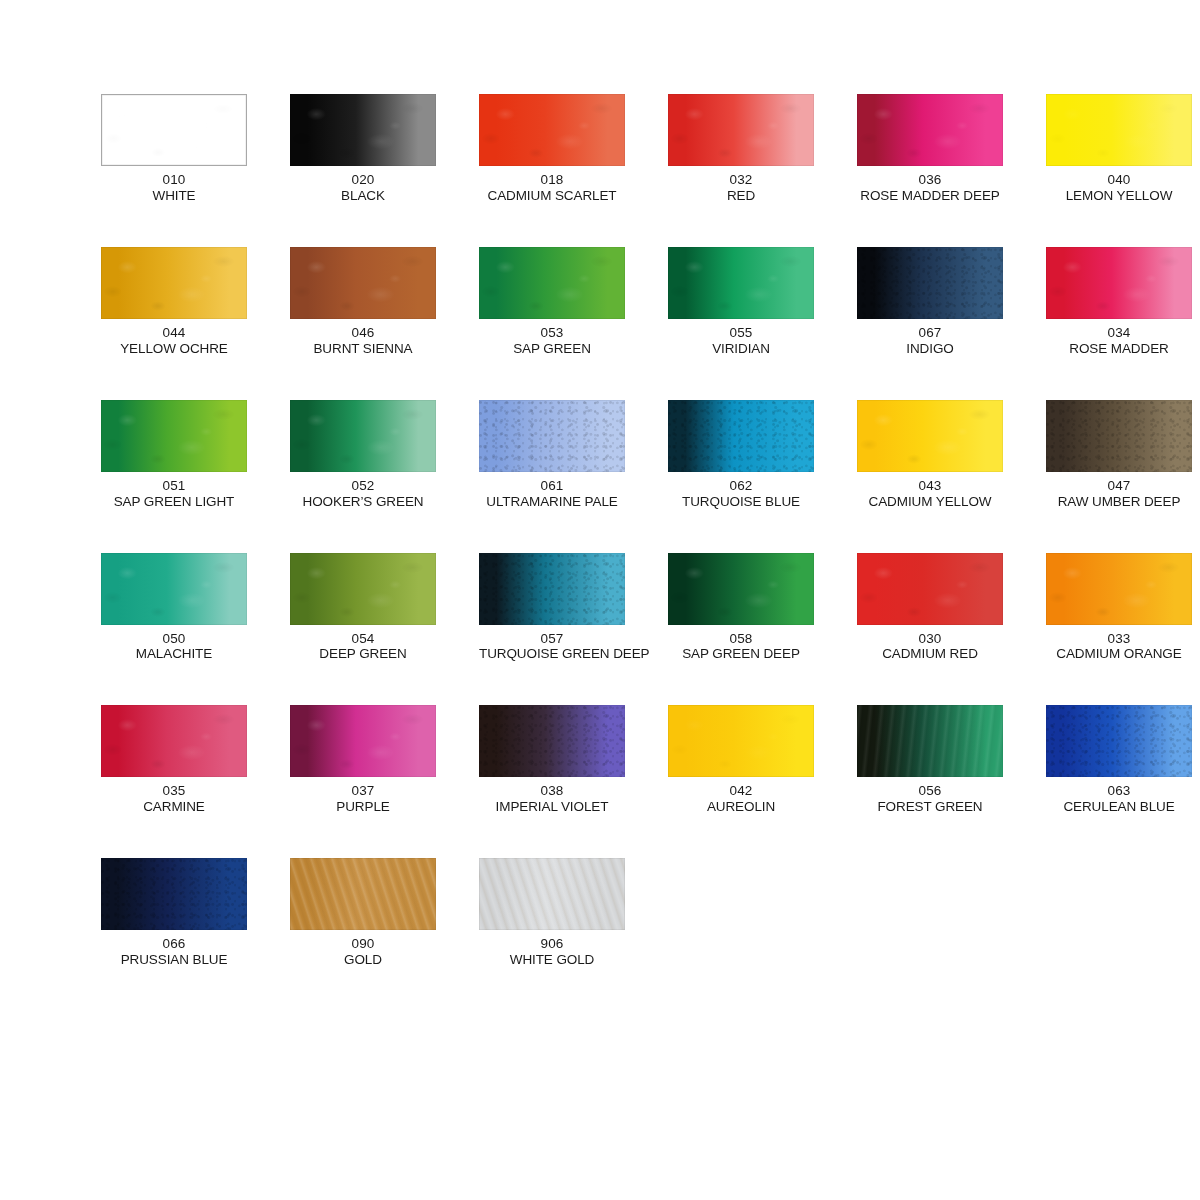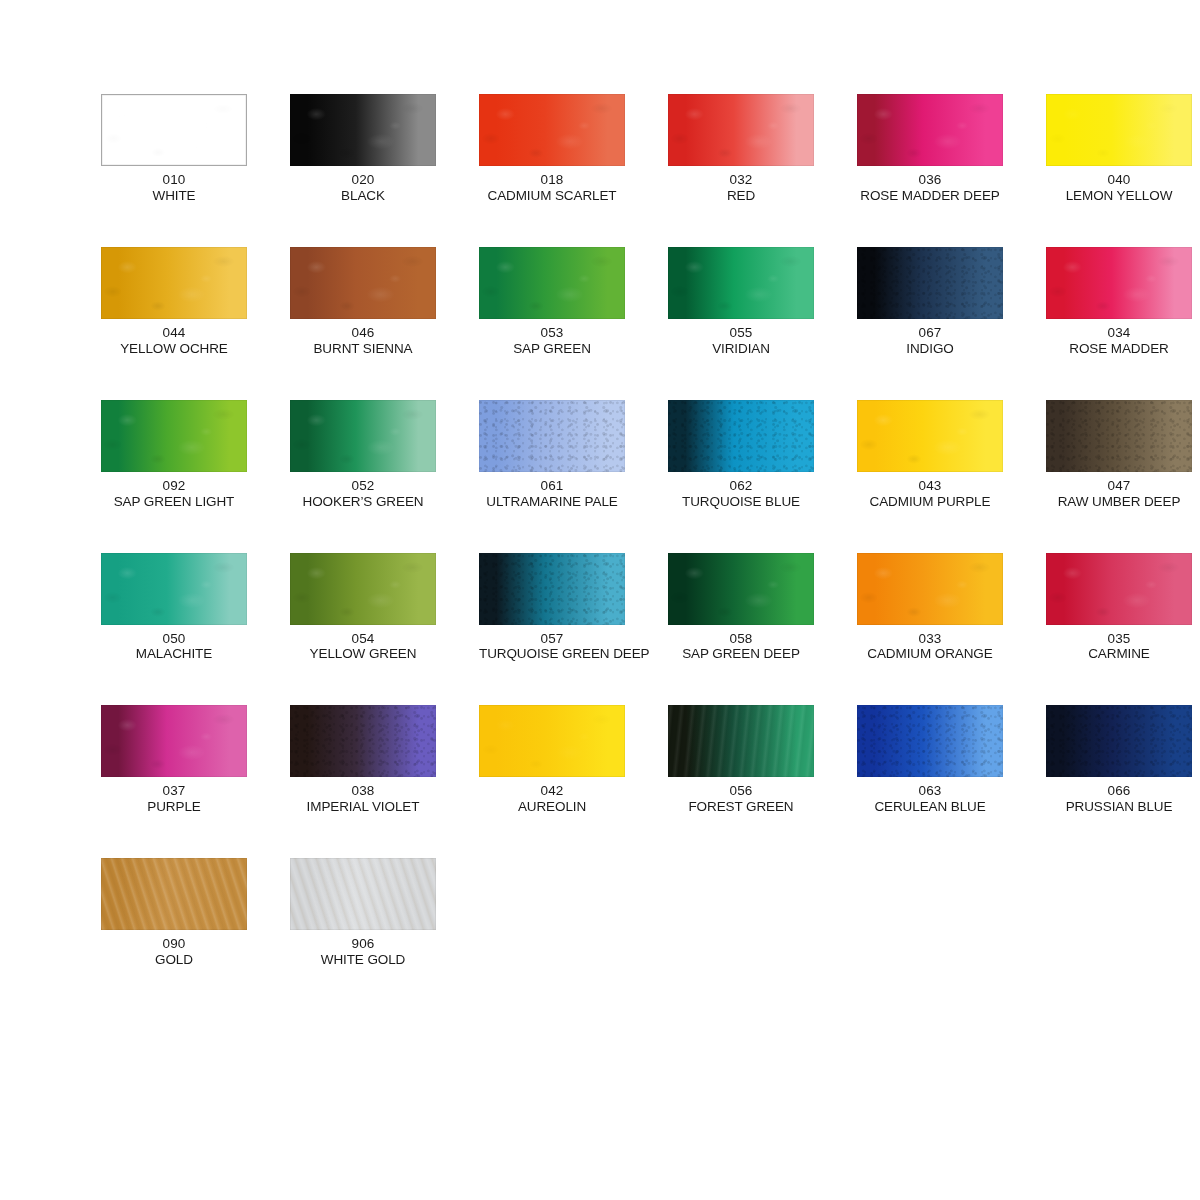--- a/index.html
+++ b/index.html
@@ -267,21 +267,21 @@
           <div class="swatch-name">ROSE MADDER</div>
         </div>
       </div>
       <div class="swatch-cell">
         <div class="swatch-chip">
           <div class="chip-base" style="background: linear-gradient(90deg, rgb(17, 128, 60) 0%, rgb(17, 128, 60) 12%, rgb(74, 168, 44) 45%, rgb(142, 198, 44) 88%, rgb(142, 198, 44) 100%);"></div>
           <div class="chip-grain grain"></div>
           <div class="chip-edge"></div>
         </div>
         <div class="swatch-label">
-          <div class="swatch-code">092</div>
+          <div class="swatch-code">051</div>
           <div class="swatch-name">SAP GREEN LIGHT</div>
         </div>
       </div>
       <div class="swatch-cell">
         <div class="swatch-chip">
           <div class="chip-base" style="background: linear-gradient(90deg, rgb(12, 95, 51) 0%, rgb(12, 95, 51) 12%, rgb(31, 148, 89) 45%, rgb(144, 203, 174) 88%, rgb(144, 203, 174) 100%);"></div>
           <div class="chip-grain grain"></div>
           <div class="chip-edge"></div>
         </div>
         <div class="swatch-label">
@@ -312,21 +312,21 @@
         </div>
       </div>
       <div class="swatch-cell">
         <div class="swatch-chip">
           <div class="chip-base" style="background: linear-gradient(90deg, rgb(252, 196, 10) 0%, rgb(252, 196, 10) 12%, rgb(253, 212, 16) 45%, rgb(253, 230, 56) 88%, rgb(253, 230, 56) 100%);"></div>
           <div class="chip-grain grain"></div>
           <div class="chip-edge"></div>
         </div>
         <div class="swatch-label">
           <div class="swatch-code">043</div>
-          <div class="swatch-name">CADMIUM PURPLE</div>
+          <div class="swatch-name">CADMIUM YELLOW</div>
         </div>
       </div>
       <div class="swatch-cell">
         <div class="swatch-chip">
           <div class="chip-base" style="background: linear-gradient(90deg, rgb(59, 48, 38) 0%, rgb(59, 48, 38) 12%, rgb(92, 78, 58) 45%, rgb(138, 122, 94) 88%, rgb(138, 122, 94) 100%);"></div>
           <div class="chip-grain granulate"></div>
           <div class="chip-edge"></div>
         </div>
         <div class="swatch-label">
           <div class="swatch-code">047</div>
@@ -345,21 +345,21 @@
         </div>
       </div>
       <div class="swatch-cell">
         <div class="swatch-chip">
           <div class="chip-base" style="background: linear-gradient(90deg, rgb(81, 118, 30) 0%, rgb(81, 118, 30) 12%, rgb(117, 150, 44) 45%, rgb(154, 182, 74) 88%, rgb(154, 182, 74) 100%);"></div>
           <div class="chip-grain grain"></div>
           <div class="chip-edge"></div>
         </div>
         <div class="swatch-label">
           <div class="swatch-code">054</div>
-          <div class="swatch-name">YELLOW GREEN</div>
+          <div class="swatch-name">DEEP GREEN</div>
         </div>
       </div>
       <div class="swatch-cell">
         <div class="swatch-chip">
           <div class="chip-base" style="background: linear-gradient(90deg, rgb(12, 26, 34) 0%, rgb(12, 26, 34) 12%, rgb(19, 117, 143) 45%, rgb(74, 174, 203) 88%, rgb(74, 174, 203) 100%);"></div>
           <div class="chip-grain granulate"></div>
           <div class="chip-edge"></div>
         </div>
         <div class="swatch-label">
           <div class="swatch-code">057</div>
@@ -372,20 +372,31 @@
           <div class="chip-grain grain"></div>
           <div class="chip-edge"></div>
         </div>
         <div class="swatch-label">
           <div class="swatch-code">058</div>
           <div class="swatch-name">SAP GREEN DEEP</div>
         </div>
       </div>
       <div class="swatch-cell">
         <div class="swatch-chip">
+          <div class="chip-base" style="background: linear-gradient(90deg, rgb(224, 38, 36) 0%, rgb(224, 38, 36) 12%, rgb(220, 42, 38) 45%, rgb(216, 65, 60) 88%, rgb(216, 65, 60) 100%);"></div>
+          <div class="chip-grain grain"></div>
+          <div class="chip-edge"></div>
+        </div>
+        <div class="swatch-label">
+          <div class="swatch-code">030</div>
+          <div class="swatch-name">CADMIUM RED</div>
+        </div>
+      </div>
+      <div class="swatch-cell">
+        <div class="swatch-chip">
           <div class="chip-base" style="background: linear-gradient(90deg, rgb(242, 132, 8) 0%, rgb(242, 132, 8) 12%, rgb(245, 154, 18) 45%, rgb(248, 189, 30) 88%, rgb(248, 189, 30) 100%);"></div>
           <div class="chip-grain grain"></div>
           <div class="chip-edge"></div>
         </div>
         <div class="swatch-label">
           <div class="swatch-code">033</div>
           <div class="swatch-name">CADMIUM ORANGE</div>
         </div>
       </div>
       <div class="swatch-cell">

